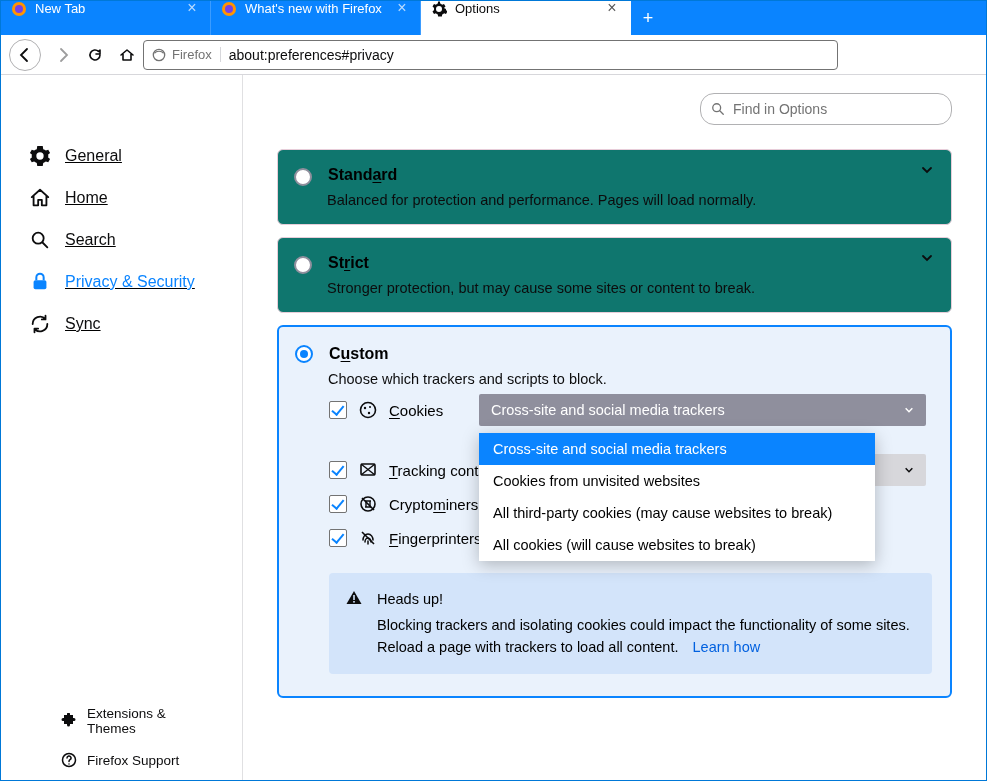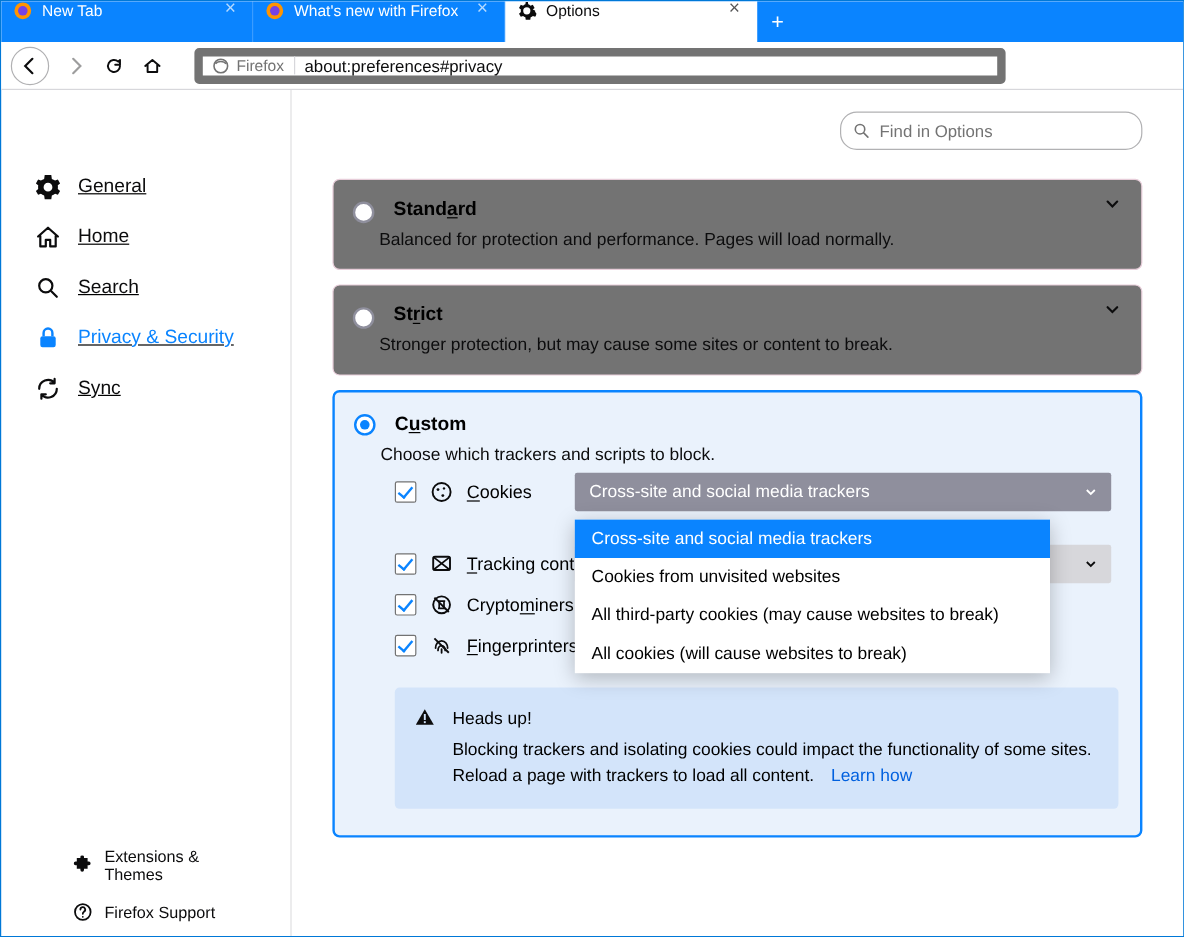--- a/index.html
+++ b/index.html
@@ -13,44 +13,44 @@
   .tab .label { flex: 1; white-space: nowrap; overflow: hidden; text-overflow: ellipsis; }
   .tab .close { width: 16px; height: 16px; font-size: 16px; line-height:14px; text-align: center; color: inherit; opacity: 0.7; cursor: pointer; }
   .tab.active .close { color: #0c0c0d; }
   .newtab-btn { width: 34px; display:flex; align-items:center; justify-content:center; color:#fff; font-size:18px; cursor:pointer; }
   
   
   .nav-bar { height: 40px; background: #fff; display: flex; align-items: center; padding: 0 8px; border-bottom: 1px solid #d7d7db; }
   .nav-btn { width: 32px; height: 32px; display:flex; align-items:center; justify-content:center; border-radius: 4px; cursor:pointer; color:#0c0c0d; }
   .nav-btn.back { border: 1px solid #b1b1b3; border-radius: 50%; width:32px; height:32px; margin-right:6px;}
   .nav-btn.disabled { opacity: 0.4; cursor: default; }
-  .url-bar { flex:1; height: 30px; border:7px solid #737373; border-radius:4px; margin-left: 19px; display:flex; align-items:center; padding:0 8px; font-size:14px; color:#0c0c0d; }
+  .url-bar { flex:1; height: 30px; border:1px solid #737373; border-radius:4px; margin-left: 0; display:flex; align-items:center; padding:0 8px; font-size:14px; color:#0c0c0d; }
   .url-bar .site-chip { display:flex; align-items:center; gap:6px; padding-right:8px; border-right:1px solid #d7d7db; margin-right:8px; color:#737373; font-size:13px;}
   .nav-end { width: 140px; }
   
   
   .app { display:flex; height: calc(781px - 34px - 40px); }
   .sidebar { width: 242px; border-right: 1px solid #e0e0e2; padding-top: 60px; display:flex; flex-direction:column; }
   .sidebar-top { flex:1;text-decoration:underline; }
   .side-item { display:flex; align-items:center; gap: 14px; padding: 10px 24px; font-size:16px; color:#0c0c0d; cursor:pointer; border-left: 4px solid transparent; }
   .side-item.active { color: #0a84ff; }
   .side-item .icon { width:22px; height:22px; display:flex; align-items:center; justify-content:center; }
   .sidebar-bottom { padding-bottom: 6px; margin-left: 36px; }
   .side-small { display:flex; align-items:center; gap:10px; padding: 8px 24px; font-size:13.5px; color:#0c0c0d; cursor:pointer; }
   .side-small .icon { width:16px; height:16px; }
   
   
   .content { flex:1; padding: 18px 34px 0 34px; overflow:auto; }
   .search-wrap { display:flex; justify-content:flex-end; margin-bottom: 24px; }
   .search-box { width: 252px; height: 32px; border:1px solid #b1b1b3; border-radius:14px; display:flex; align-items:center; padding:0 10px; gap:8px; color:#737373; font-size:14px; }
   
-  .panel { border: 1px solid #e7cdd9; background: #737373; border-radius: 6px; margin-bottom: 12px; padding: 16px 18px; position:relative; }
+  .panel { border: 1px solid #e7cdd9; background: #0f766e; border-radius: 6px; margin-bottom: 12px; padding: 16px 18px; position:relative; }
   .panel .radio { position:absolute; left:16px; top:18px; width:18px; height:18px; border:2px solid #8f8f9d; border-radius:50%; background:#fff; }
   .panel .head { font-weight:600; font-size:16px; margin-left: 32px; margin-bottom: 8px; }
-  .panel .desc { margin-left: 20px; font-size:14.5px; color:#0c0c0d; }
+  .panel .desc { margin-left: 31px; font-size:14.5px; color:#0c0c0d; }
   .panel .chev { position:absolute; right:18px; top:14px; color:#0c0c0d; cursor:pointer; }
   .panel .head .ul { text-decoration: underline; text-decoration-thickness:1px; text-underline-offset:2px; }
   
   .panel.custom { background: #eaf2fc; border: 2px solid #0a84ff; padding: 18px 18px 22px 18px; }
   .panel.custom .radio { border-color:#0a84ff; }
   .panel.custom .radio::after { content:""; position:absolute; inset:3px; background:#0a84ff; border-radius:50%; }
   
   .custom-body { margin-left: 32px; margin-top: 14px; }
   .opt-row { display:flex; align-items:center; gap: 12px; margin: 16px 0; font-size:15px; position:relative;}
   .chk { width:18px; height:18px; border:1px solid #737373; border-radius:2px; background:#fff; display:flex; align-items:center; justify-content:center; cursor:pointer; flex-shrink:0;}

